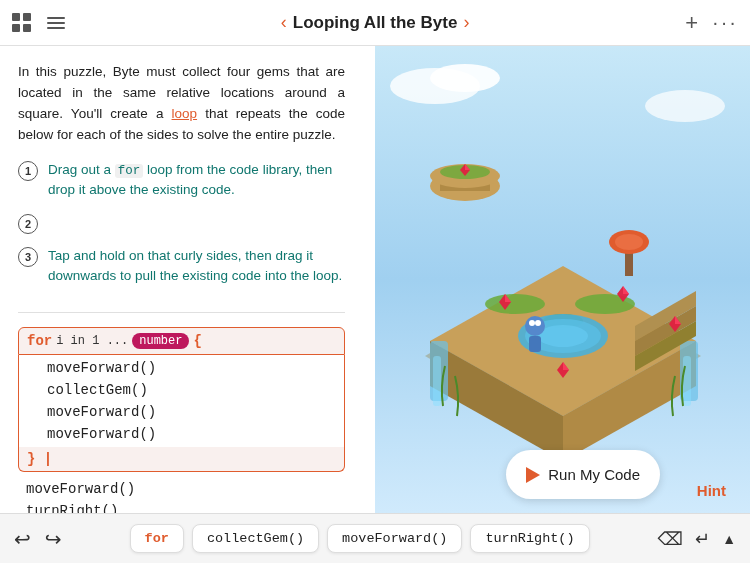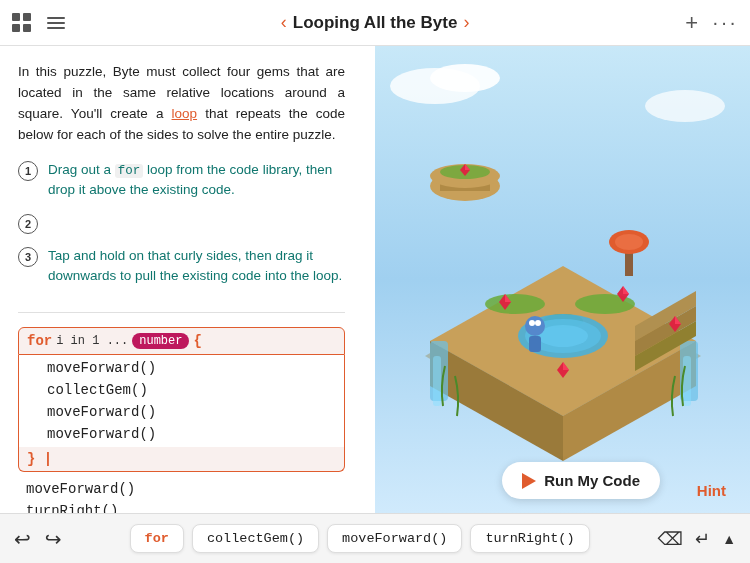--- a/index.html
+++ b/index.html
@@ -225,26 +225,26 @@
       justify-content: center;
     }
 
     .run-btn {
       position: absolute;
       bottom: 14px;
       right: 90px;
       background: #fff;
       border: none;
       border-radius: 30px;
-      padding: 10px 20px;
+      padding: 16px 20px;
       display: flex;
       align-items: flex-end;
       gap: 8px;
       font-size: 15px;
-      font-weight: 700;
+      font-weight: 400;
       color: #222;
       cursor: pointer;
       box-shadow: 0 2px 8px rgba(0,0,0,0.15);
     }
     .run-triangle {
       width: 0; height: 0;
       border-top: 8px solid transparent;
       border-bottom: 8px solid transparent;
       border-left: 14px solid #e05c2e;
     }

